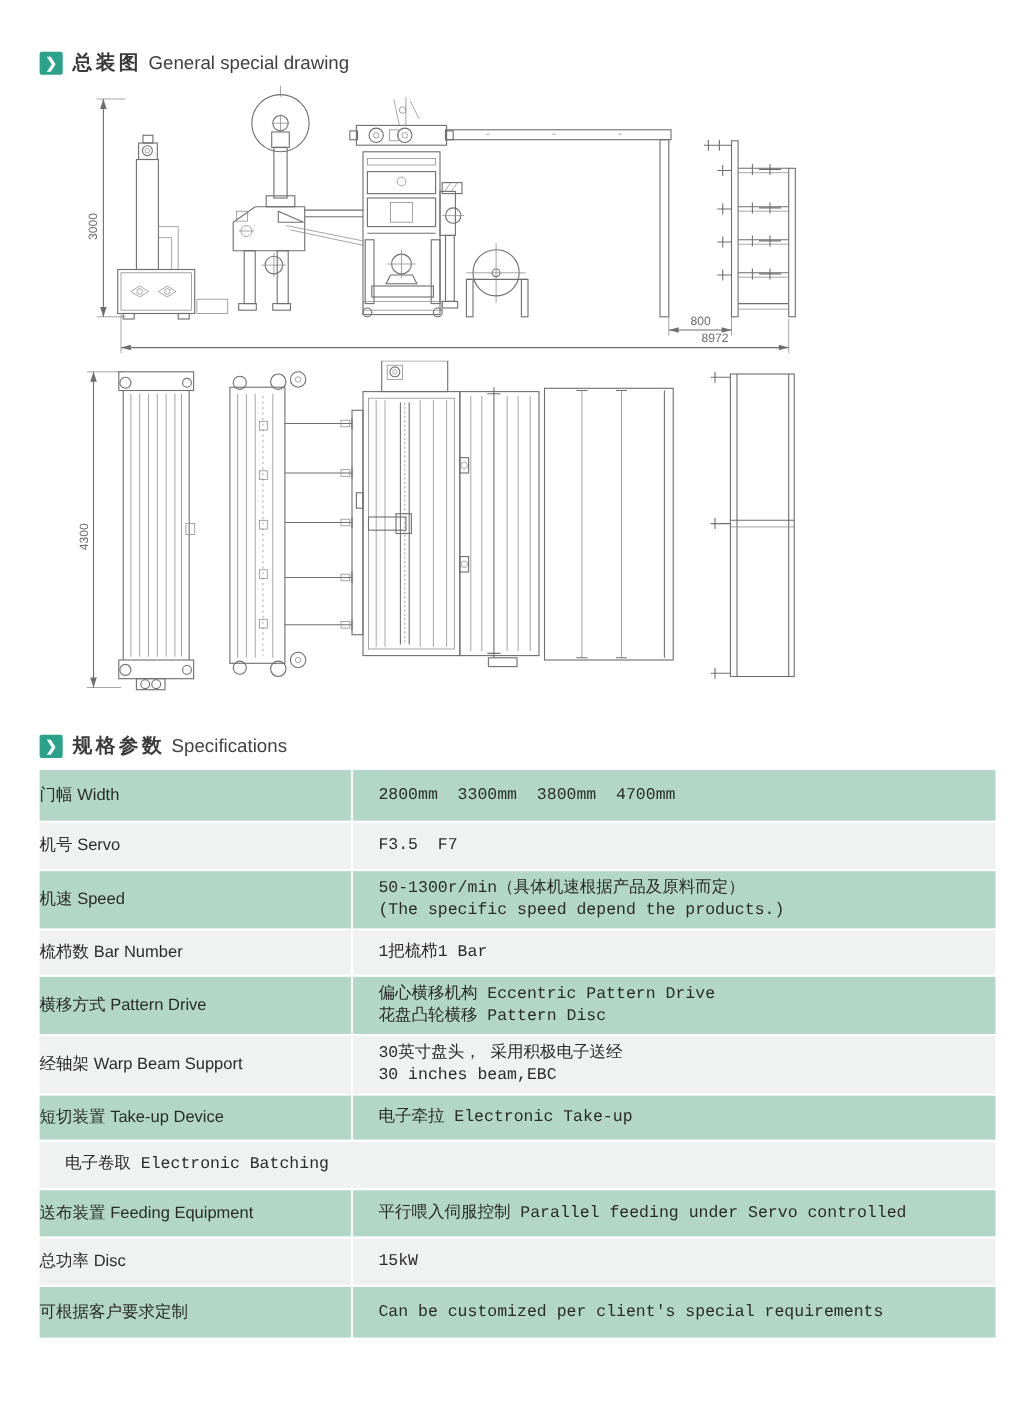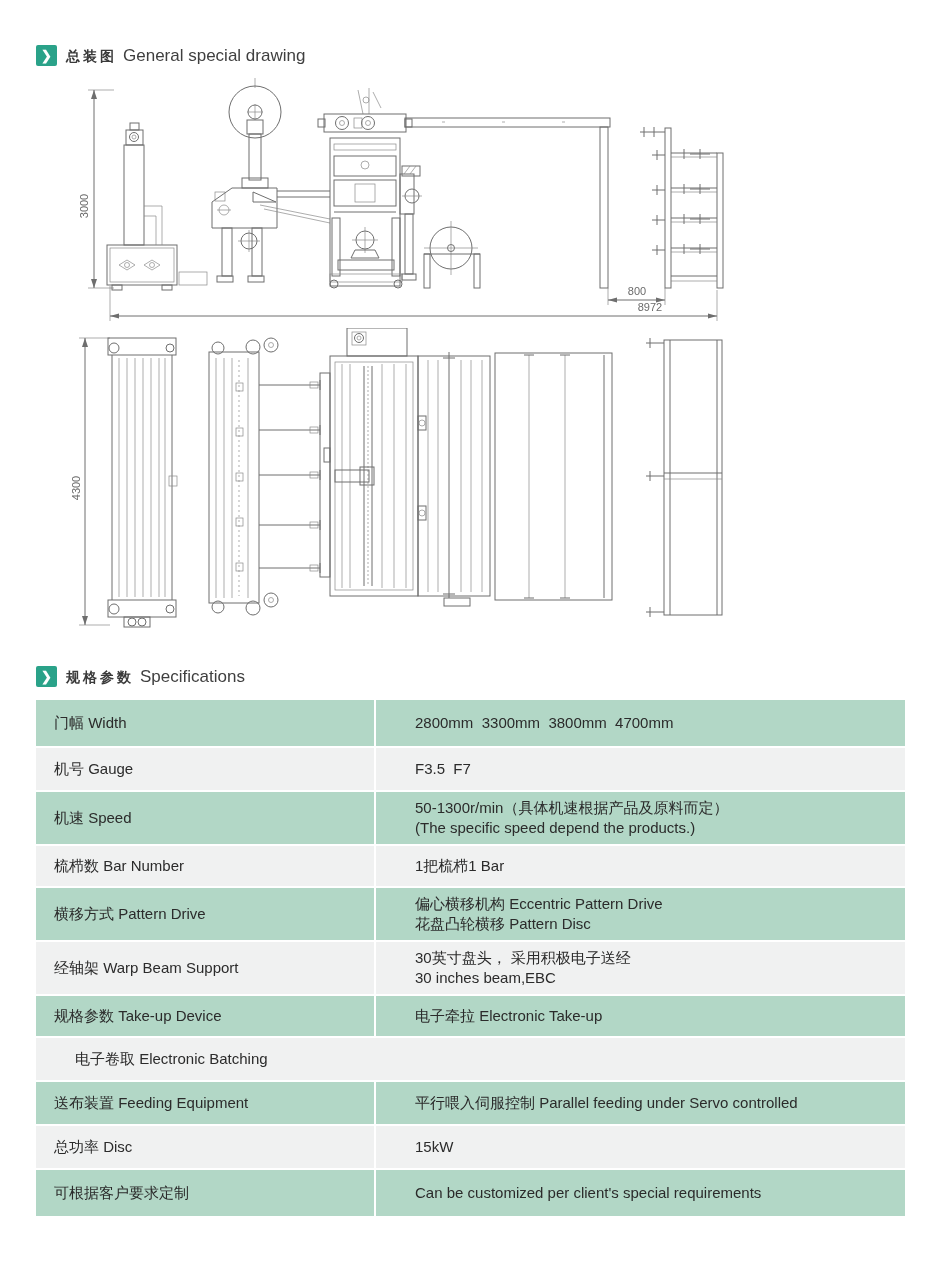--- a/index.html
+++ b/index.html
@@ -10,21 +10,21 @@
     color:#2e2e2e;
   }
   
   .sec-header { position:absolute; left:36px; display:flex; align-items:center; gap:9px; }
   .sec-icon {
     width:21px; height:21px; border-radius:2px; background:#2aa289; color:#fff;
     display:flex; align-items:center; justify-content:center;
     font-size:13px; font-weight:bold; line-height:1; flex:0 0 auto;
   }
   .sec-title { font-size:17px; color:#3f3f3f; display:flex; align-items:baseline; }
-  .sec-title .zh { font-weight:bold; font-size:14px; letter-spacing:3px; margin-right:6px; color:#3a3a3a; }
+  .sec-title .zh { font-weight:bold; font-size:18px; letter-spacing:3px; margin-right:6px; color:#3a3a3a; }
   #header-assembly { top:45px; }
   #header-specs { top:666px; }
 
   
   .drawing { position:absolute; left:72px; }
   #elevation-drawing { top:78px;  width:660px; height:250px; }
   #plan-drawing      { top:328px; width:660px; height:310px; }
   .drawing svg { display:block; }
   .dwg-line { stroke:#6e6e6e; stroke-width:1; fill:none; }
   .dwg-thin { stroke:#8a8a8a; stroke-width:0.7; fill:none; }
@@ -34,22 +34,22 @@
   
   .spec-table {
     position:absolute; left:36px; top:700px; width:869px;
     display:flex; flex-direction:column; row-gap:2px;
     font-size:15px; line-height:20px; color:#2b2b2b;
   }
   .trow { display:flex; }
   .trow:nth-child(odd)  > .cell { background:#b2d7c6; }
   .trow:nth-child(even) > .cell { background:#f0f1f1; }
   .cell { display:flex; flex-direction:column; justify-content:center; }
-  .cell.label { width:340px; padding-left:18px; border-right:2px solid #ffffff; flex:0 0 auto; }
-  .cell.value { flex:1; padding-left:39px; white-space:pre-wrap; }
+  .cell.label { width:285px; border-right:2px solid #ffffff; flex:0 0 auto; }
+  .cell.value { flex:1; padding-left:23px; white-space:pre-wrap;font-family:Liberation Mono, monospace; }
 </style>
 </head>
 <body>
 
 <div class="sec-header" id="header-assembly">
   <span class="sec-icon">❯</span>
   <span class="sec-title">
     <span class="zh">总装图</span>
     <span class="en">General special drawing</span>
   </span>
@@ -404,21 +404,21 @@
 <div class="spec-table">
 
   <div class="trow" style="min-height:46px">
     <div class="cell label">门幅 Width</div>
     <div class="cell value">
       <div>2800mm  3300mm  3800mm  4700mm</div>
     </div>
   </div>
 
   <div class="trow" style="min-height:42px">
-    <div class="cell label">机号 Gauge</div>
+    <div class="cell label">机号 Servo</div>
     <div class="cell value">
       <div>F3.5  F7</div>
     </div>
   </div>
 
   <div class="trow" style="min-height:52px">
     <div class="cell label">机速 Speed</div>
     <div class="cell value">
       <div>50-1300r/min（具体机速根据产品及原料而定）</div>
       <div>(The specific speed depend the products.)</div>
@@ -442,21 +442,21 @@
 
   <div class="trow" style="min-height:52px">
     <div class="cell label">经轴架 Warp Beam Support</div>
     <div class="cell value">
       <div>30英寸盘头， 采用积极电子送经</div>
       <div>30 inches beam,EBC</div>
     </div>
   </div>
 
   <div class="trow" style="min-height:40px">
-    <div class="cell label">规格参数 Take-up Device</div>
+    <div class="cell label">短切装置 Take-up Device</div>
     <div class="cell value">
       <div>电子牵拉 Electronic Take-up</div>
     </div>
   </div>
 
   <div class="trow" style="min-height:42px">
     <div class="cell value">
       <div>电子卷取 Electronic Batching</div>
     </div>
   </div>

